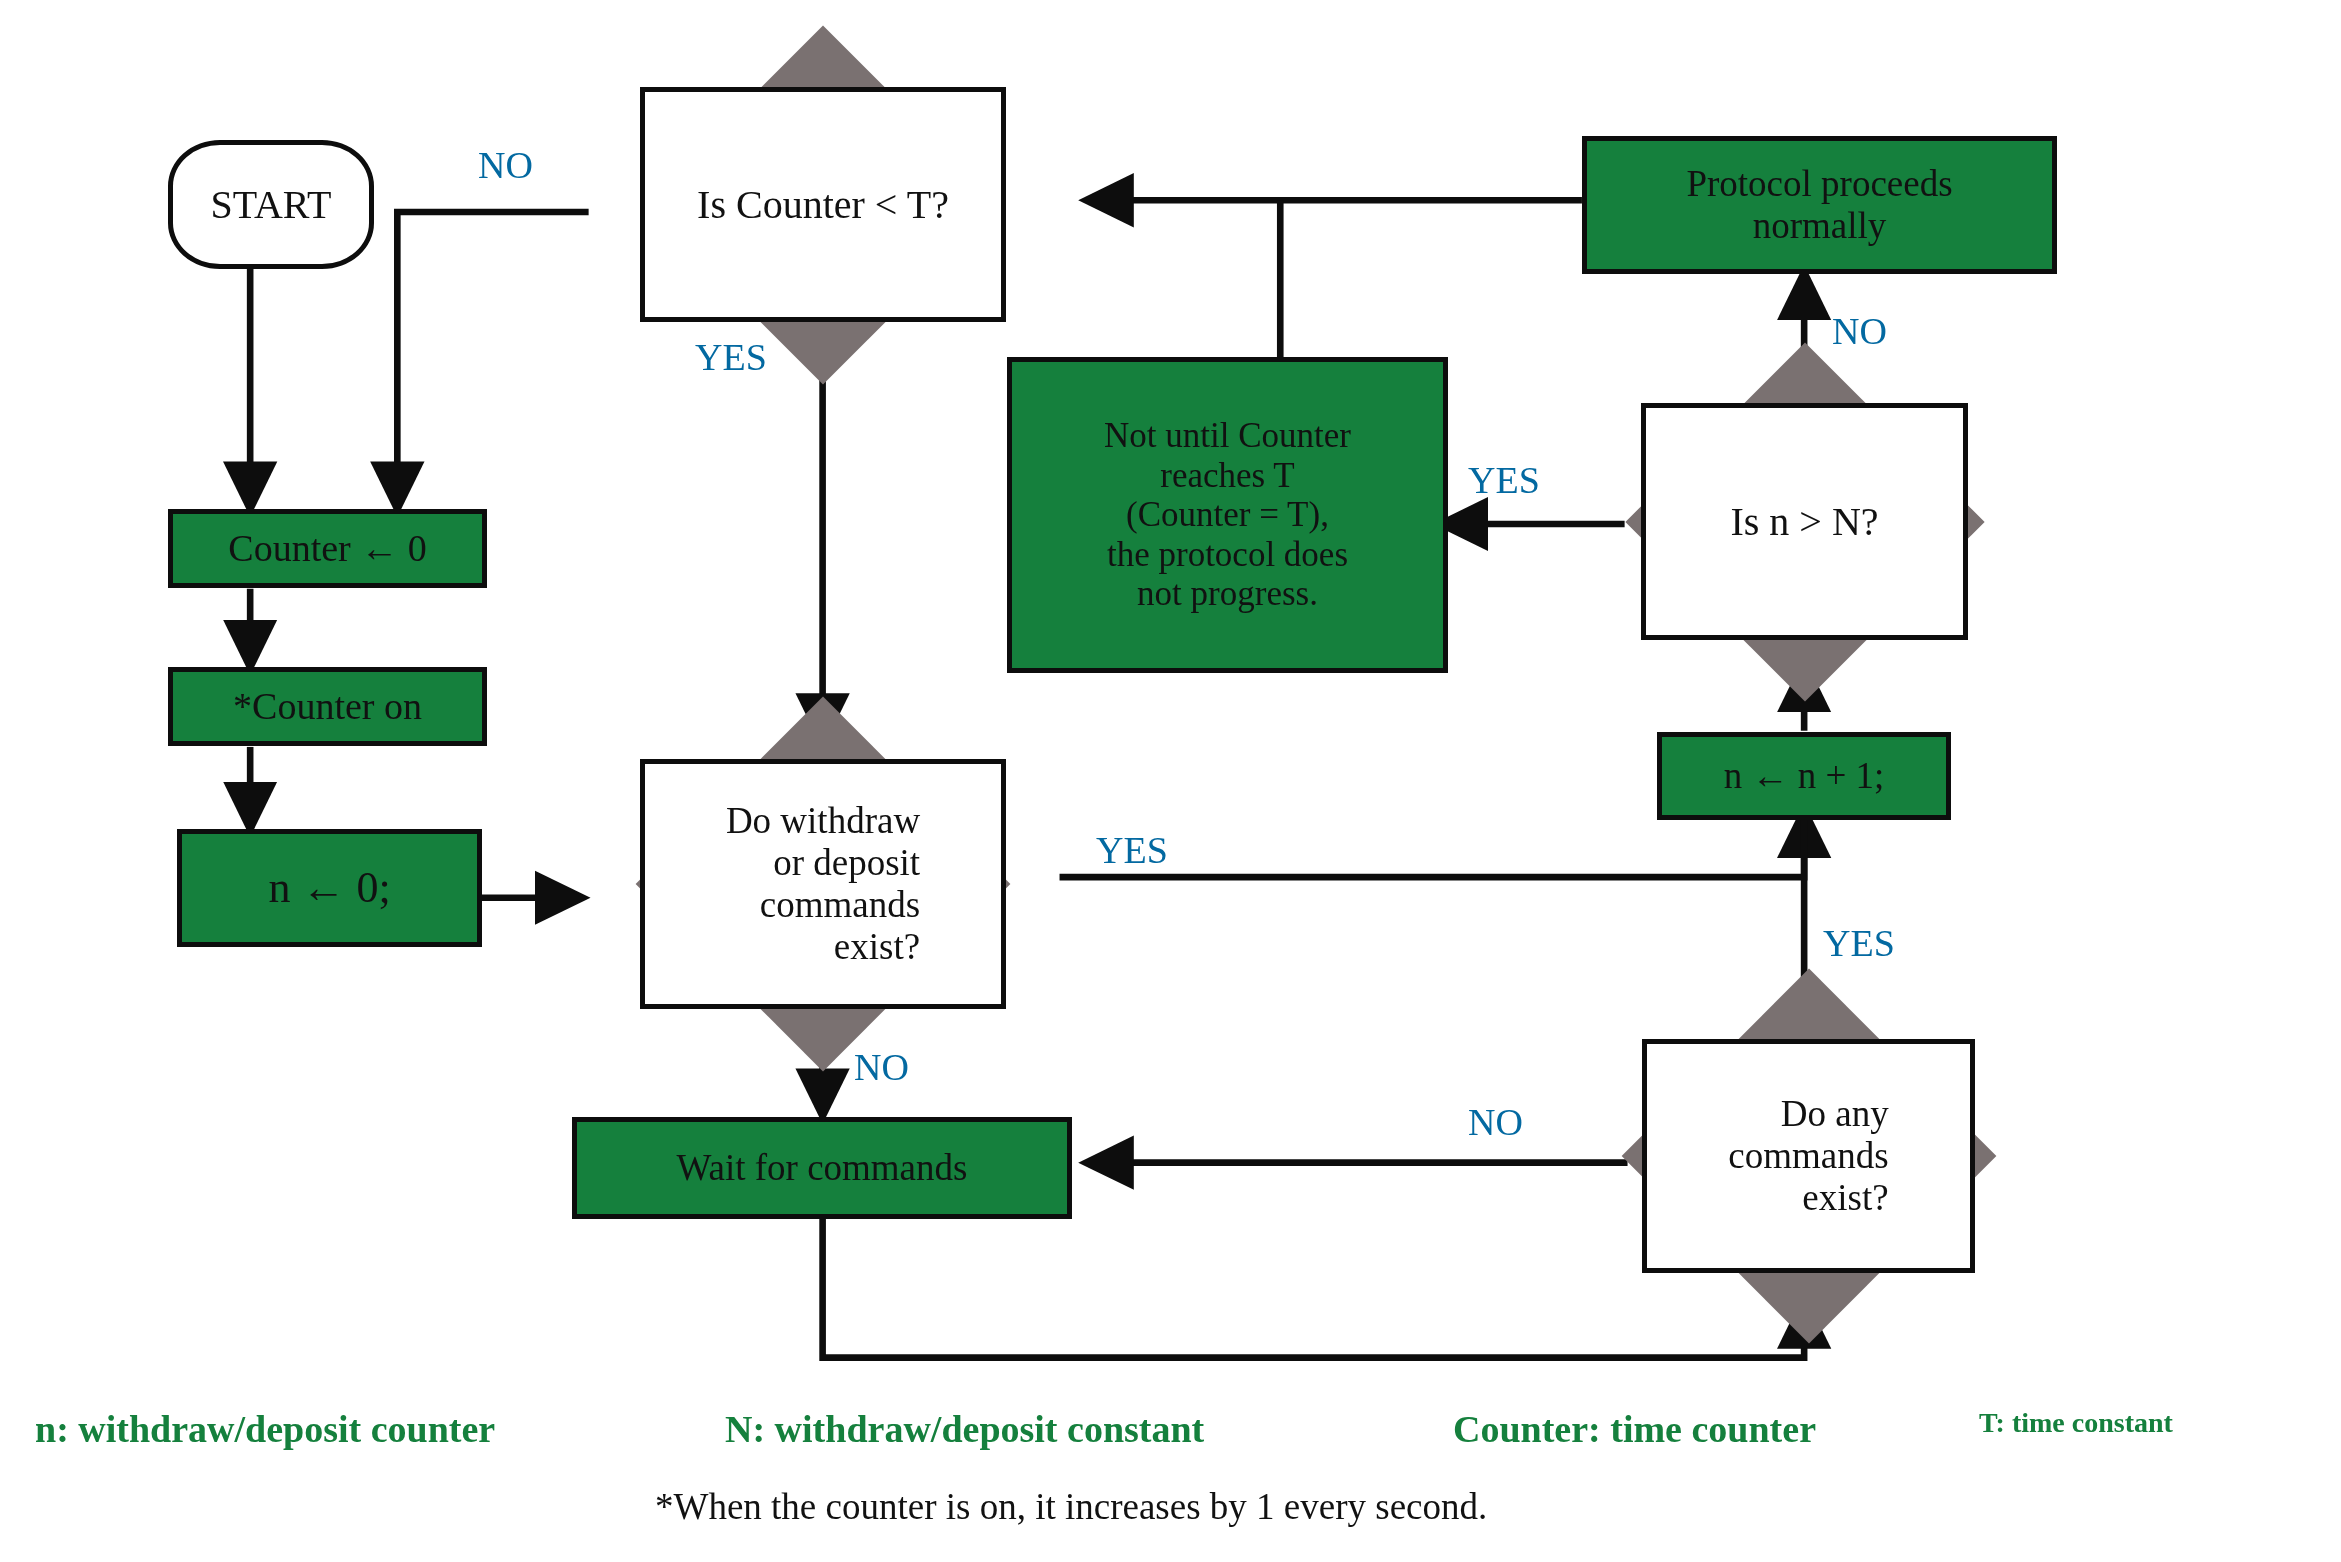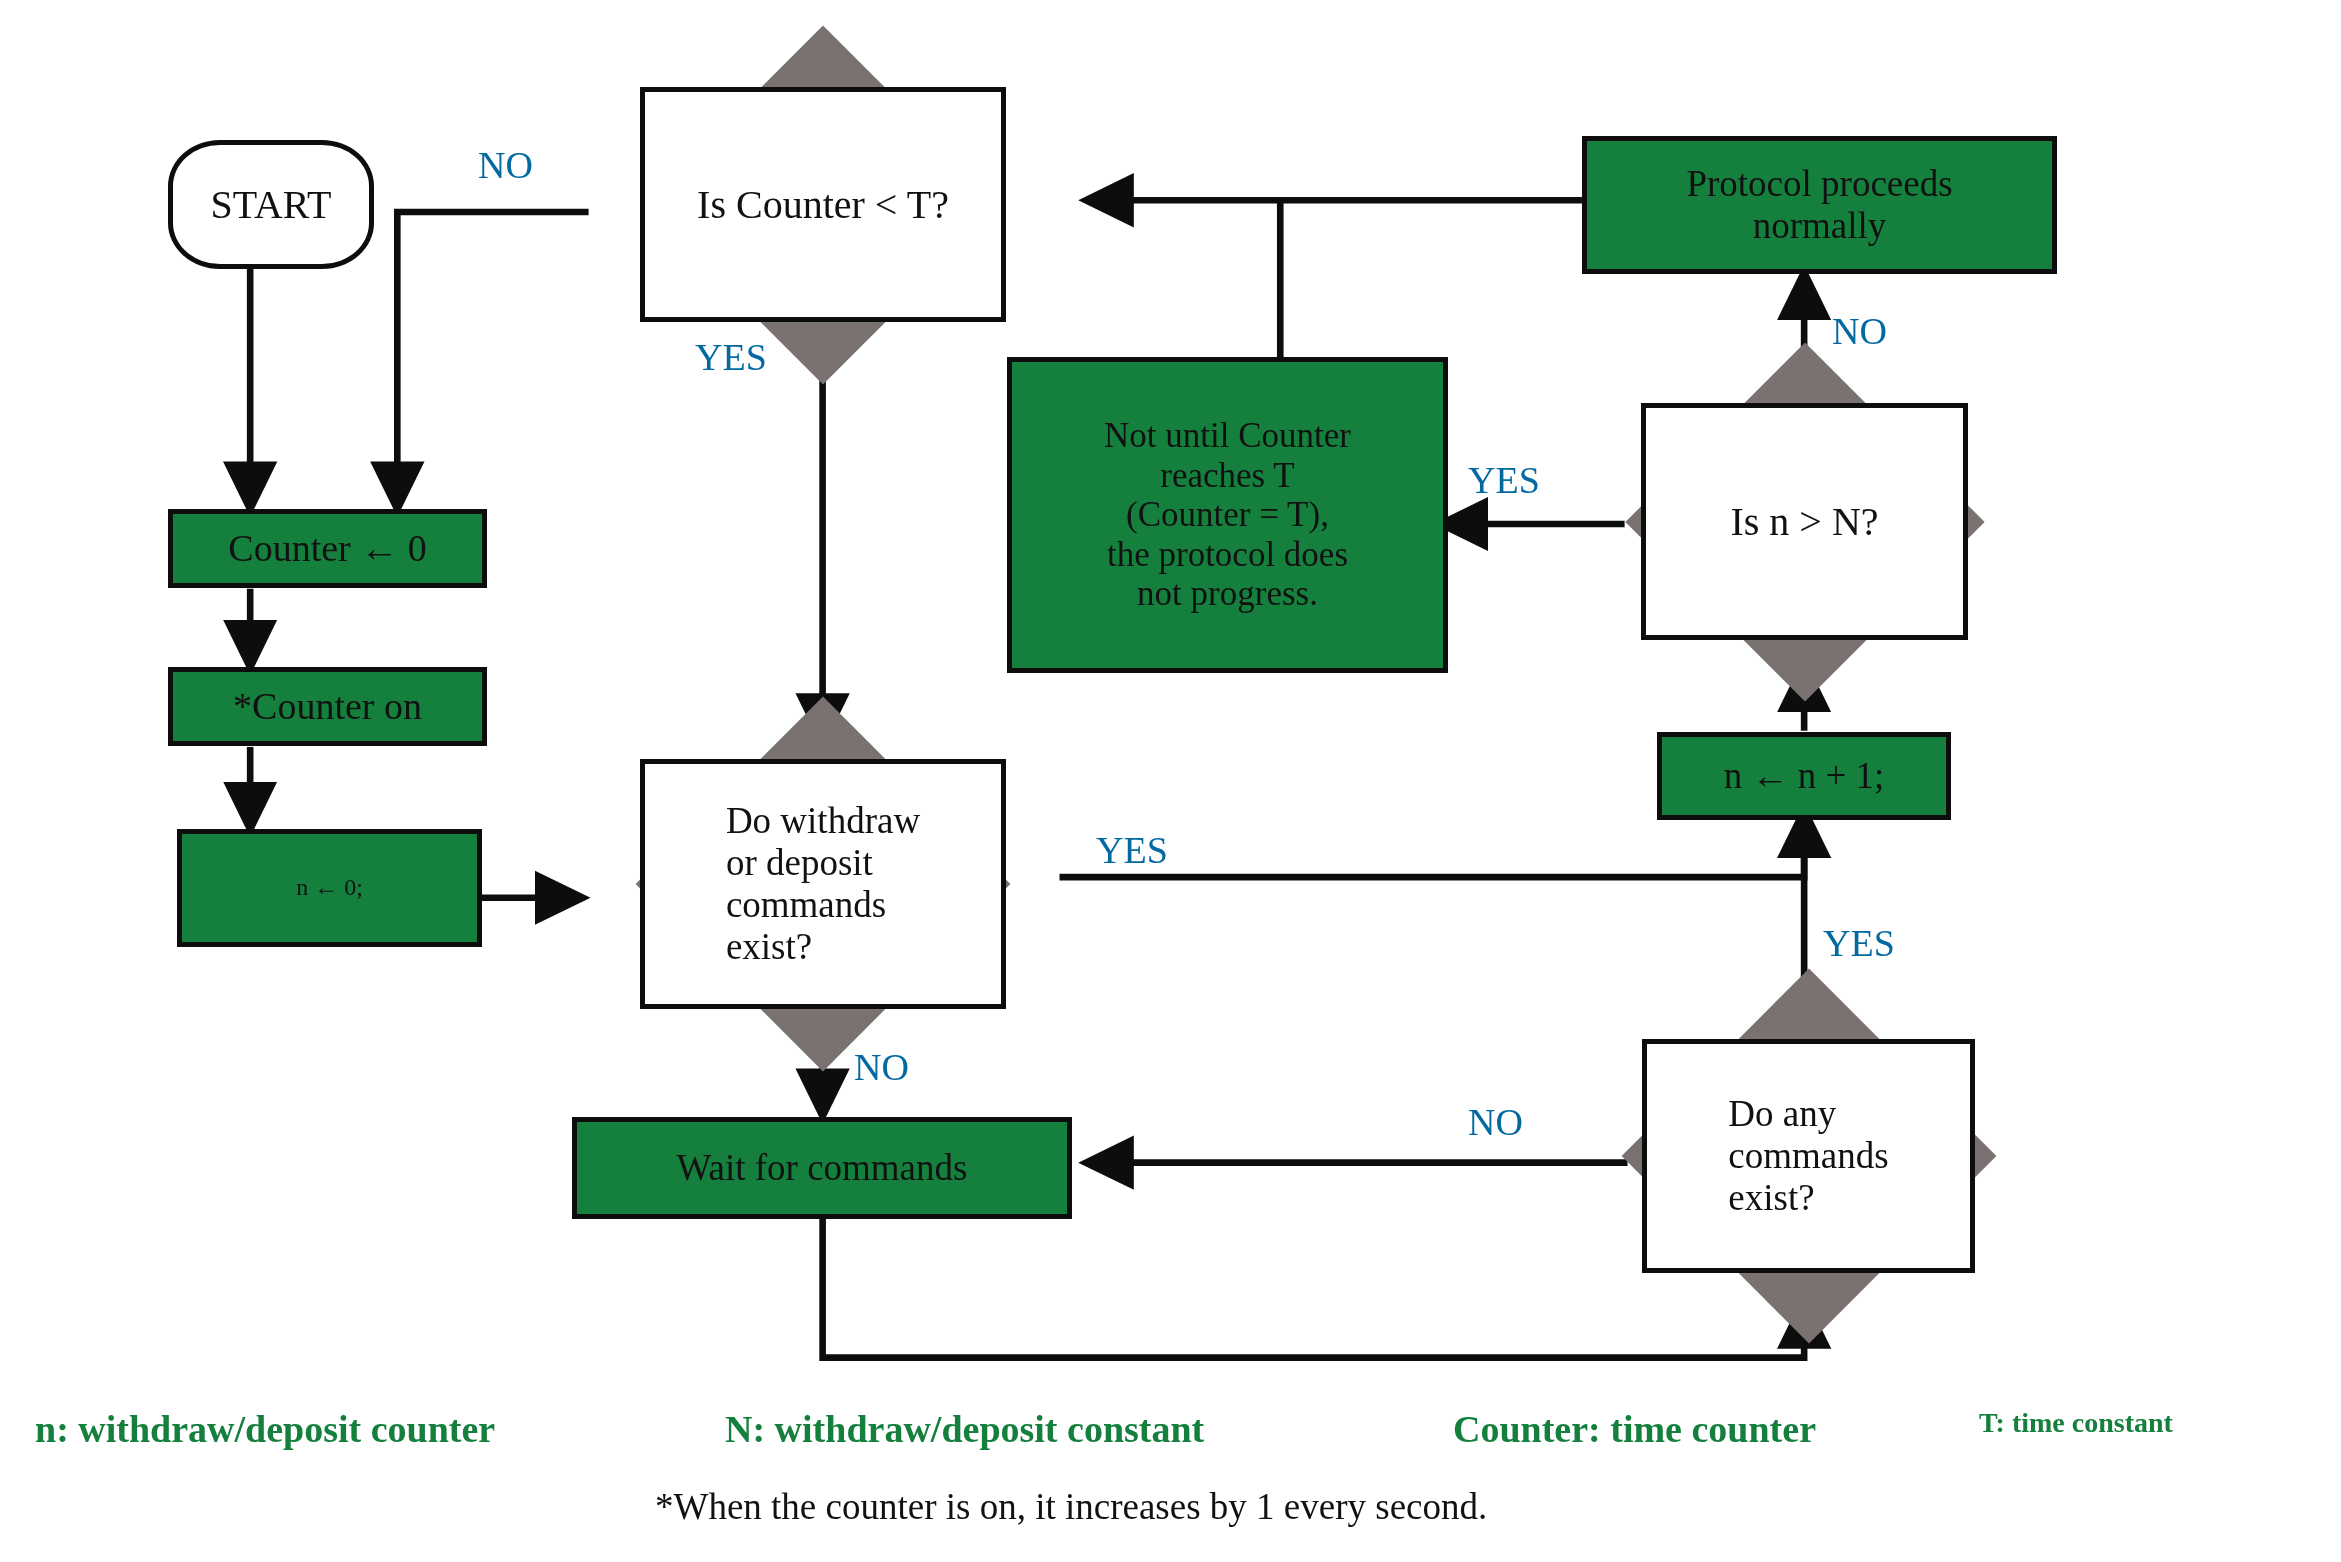--- a/index.html
+++ b/index.html
@@ -7,21 +7,21 @@
   #stage{position:relative;width:2342px;height:1563px;background:#fff;overflow:hidden;}
   svg#wires{position:absolute;left:0;top:0;width:2342px;height:1563px;}
 
   
   .node{position:absolute;box-sizing:border-box;display:flex;align-items:center;justify-content:center;text-align:center;color:#111;}
   .proc{background:#15803d;border:5.2px solid #0d0d0d;}
   .start{background:#fff;border:5.9px solid #0d0d0d;border-radius:52px/46px;}
   .decision{background:transparent;}
   .decision .dia{position:absolute;background:#7a7171;left:50%;top:50%;transform:translate(-50%,-50%) rotate(45deg);}
   .decision .face{position:absolute;inset:0;background:#fff;border:5.2px solid #0d0d0d;box-sizing:border-box;
-                  display:flex;align-items:center;justify-content:center;text-align:left;}
+                  display:flex;align-items:center;justify-content:center;text-align:right;}
   .txt{position:relative;z-index:3;line-height:1.13;white-space:pre-line;padding:0 5.9px;}
 
   .edgelabel{position:absolute;z-index:6;color:#0369a1;white-space:nowrap;}
 
   .legend{position:absolute;display:flex;align-items:baseline;white-space:nowrap;color:#15803d;}
   .footnote{position:absolute;white-space:nowrap;color:#111;}
 </style>
 </head>
 <body>
 
@@ -75,21 +75,21 @@
 
   <div class="node proc" style="left:168px;top:509px;width:319px;height:79px;">
     <span class="txt" style="font-size:38px;">Counter ← 0</span>
   </div>
 
   <div class="node proc" style="left:168px;top:667px;width:319px;height:79px;">
     <span class="txt" style="font-size:38px;">*Counter on</span>
   </div>
 
   <div class="node proc" style="left:177px;top:829px;width:305px;height:118px;">
-    <span class="txt" style="font-size:24px;">n ← 0;</span>
+    <span class="txt" style="font-size:44px;">n ← 0;</span>
   </div>
 
   <div class="node decision" style="left:640px;top:87px;width:366px;height:235px;">
     <div class="dia" style="width:254px;height:254px;"></div>
     <div class="face">
       <span class="txt" style="font-size:40px;">Is Counter &lt; T?</span>
     </div>
   </div>
 
   <div class="node decision" style="left:640px;top:759px;width:366px;height:250px;">

